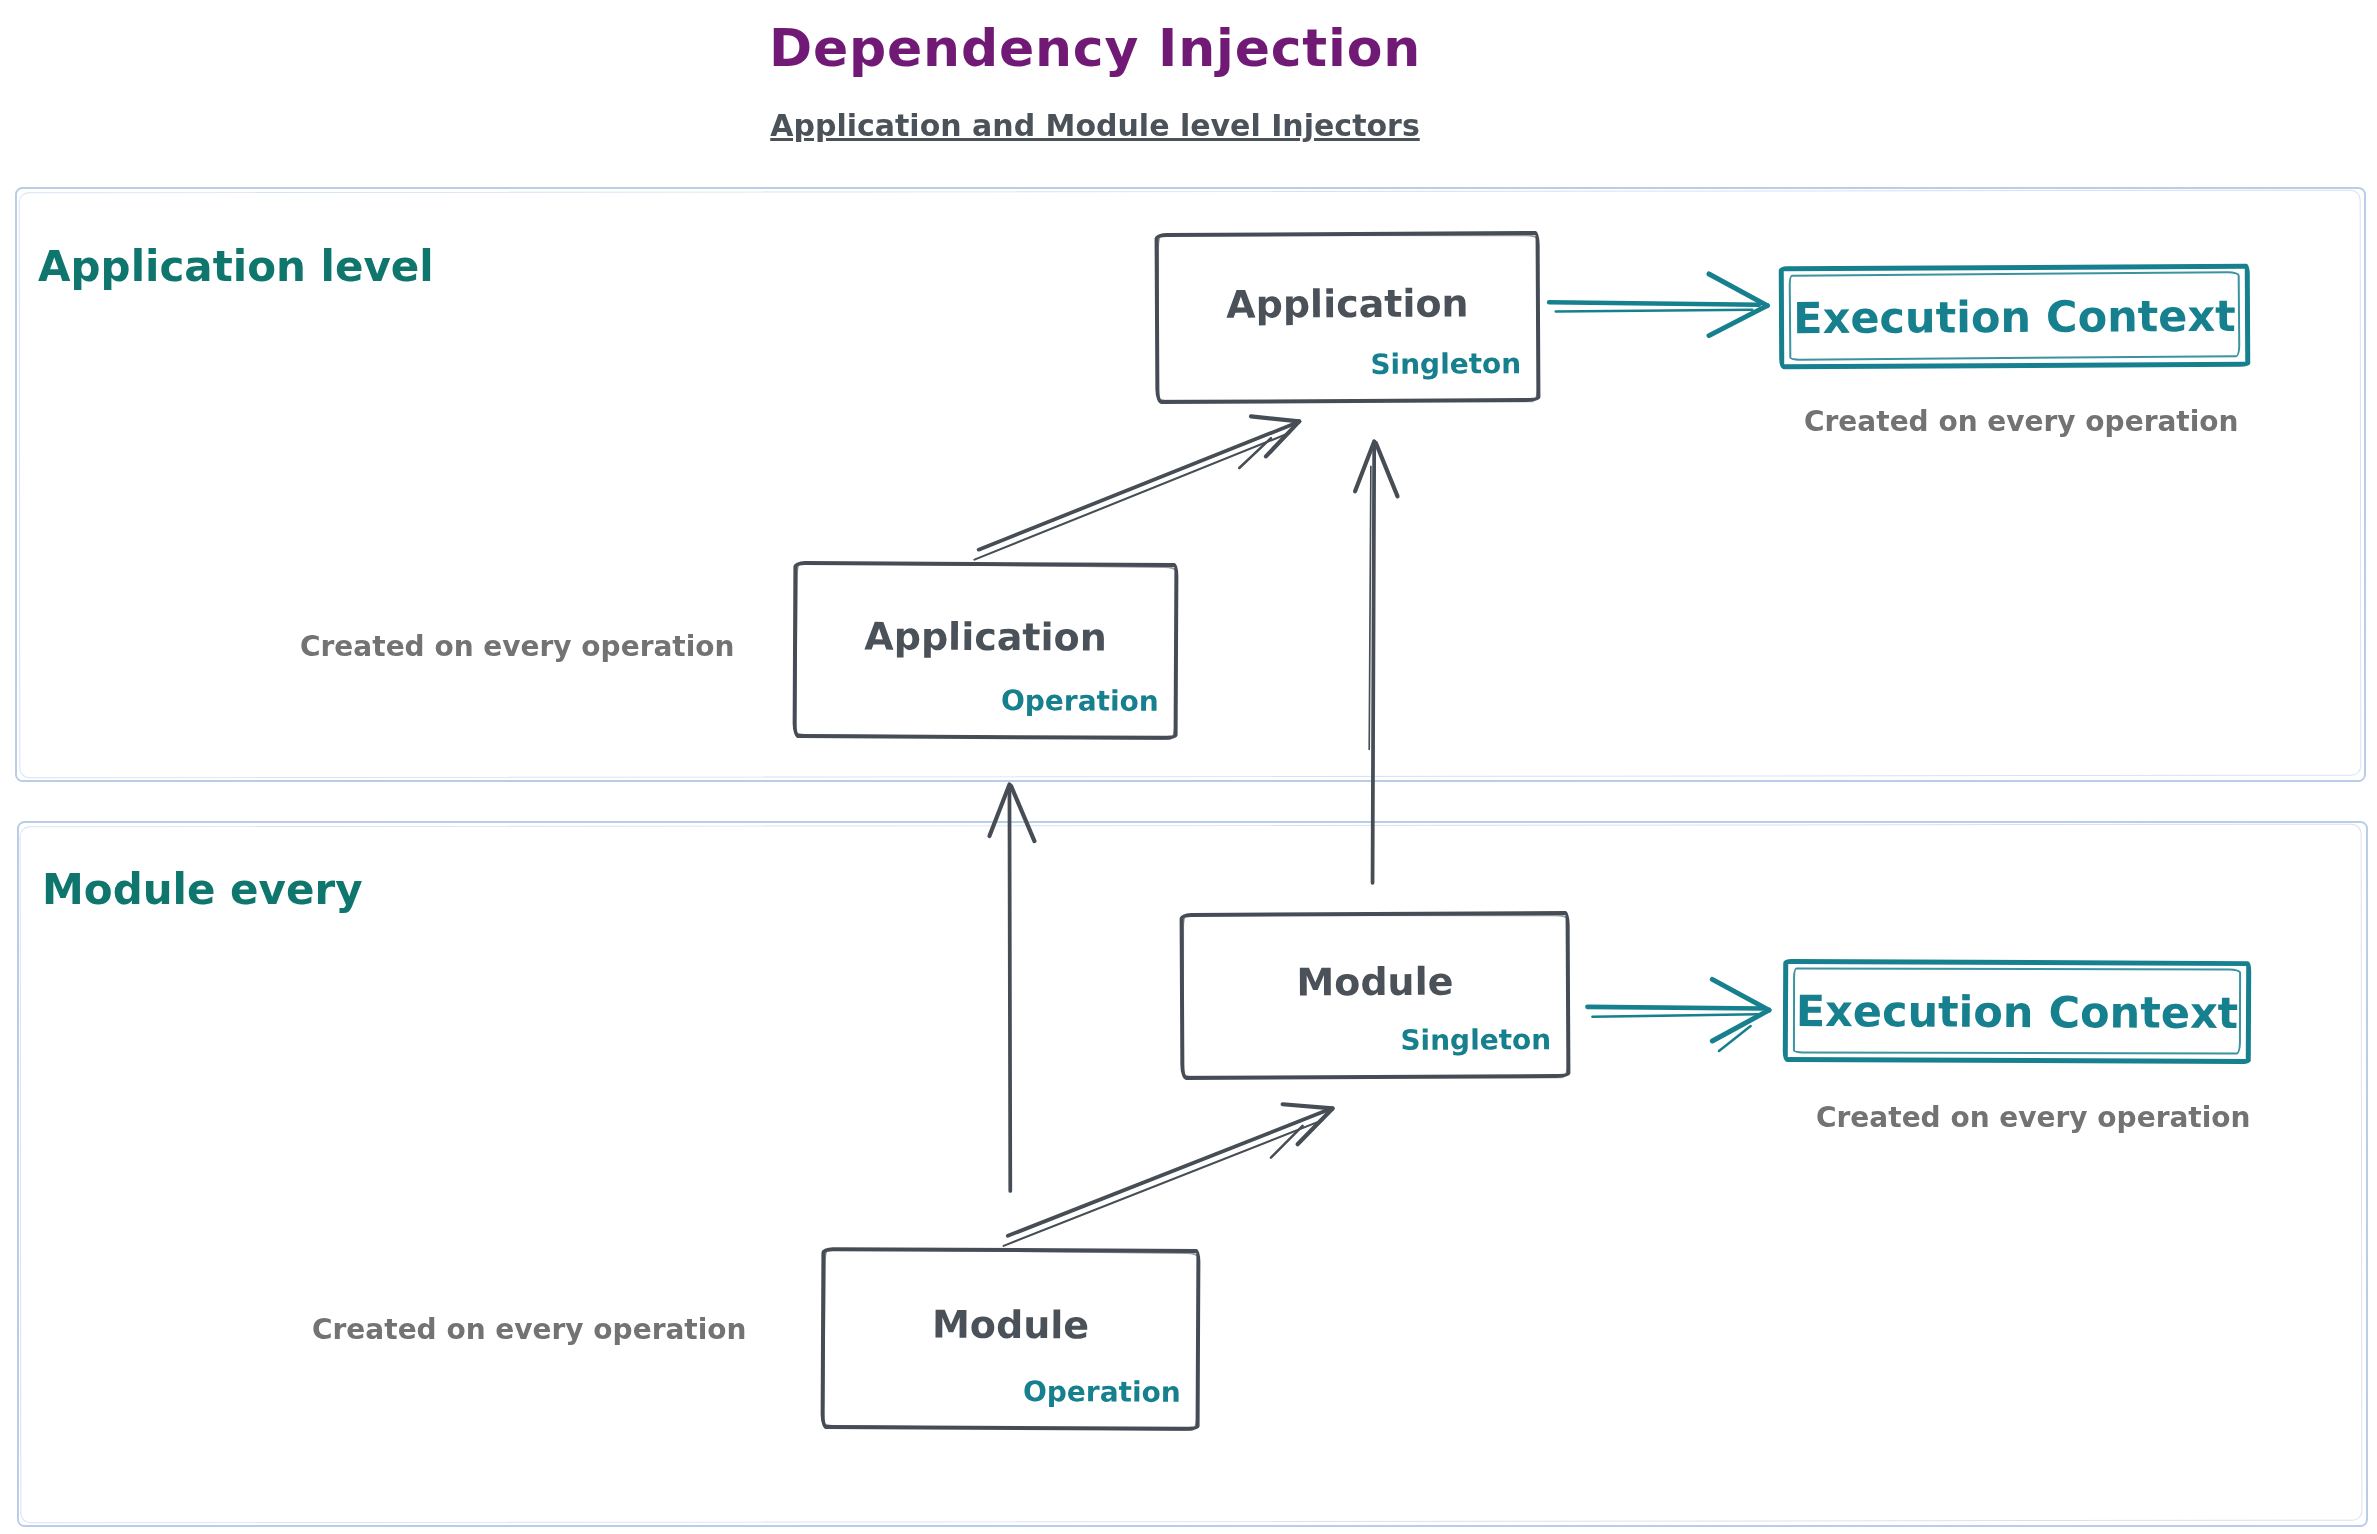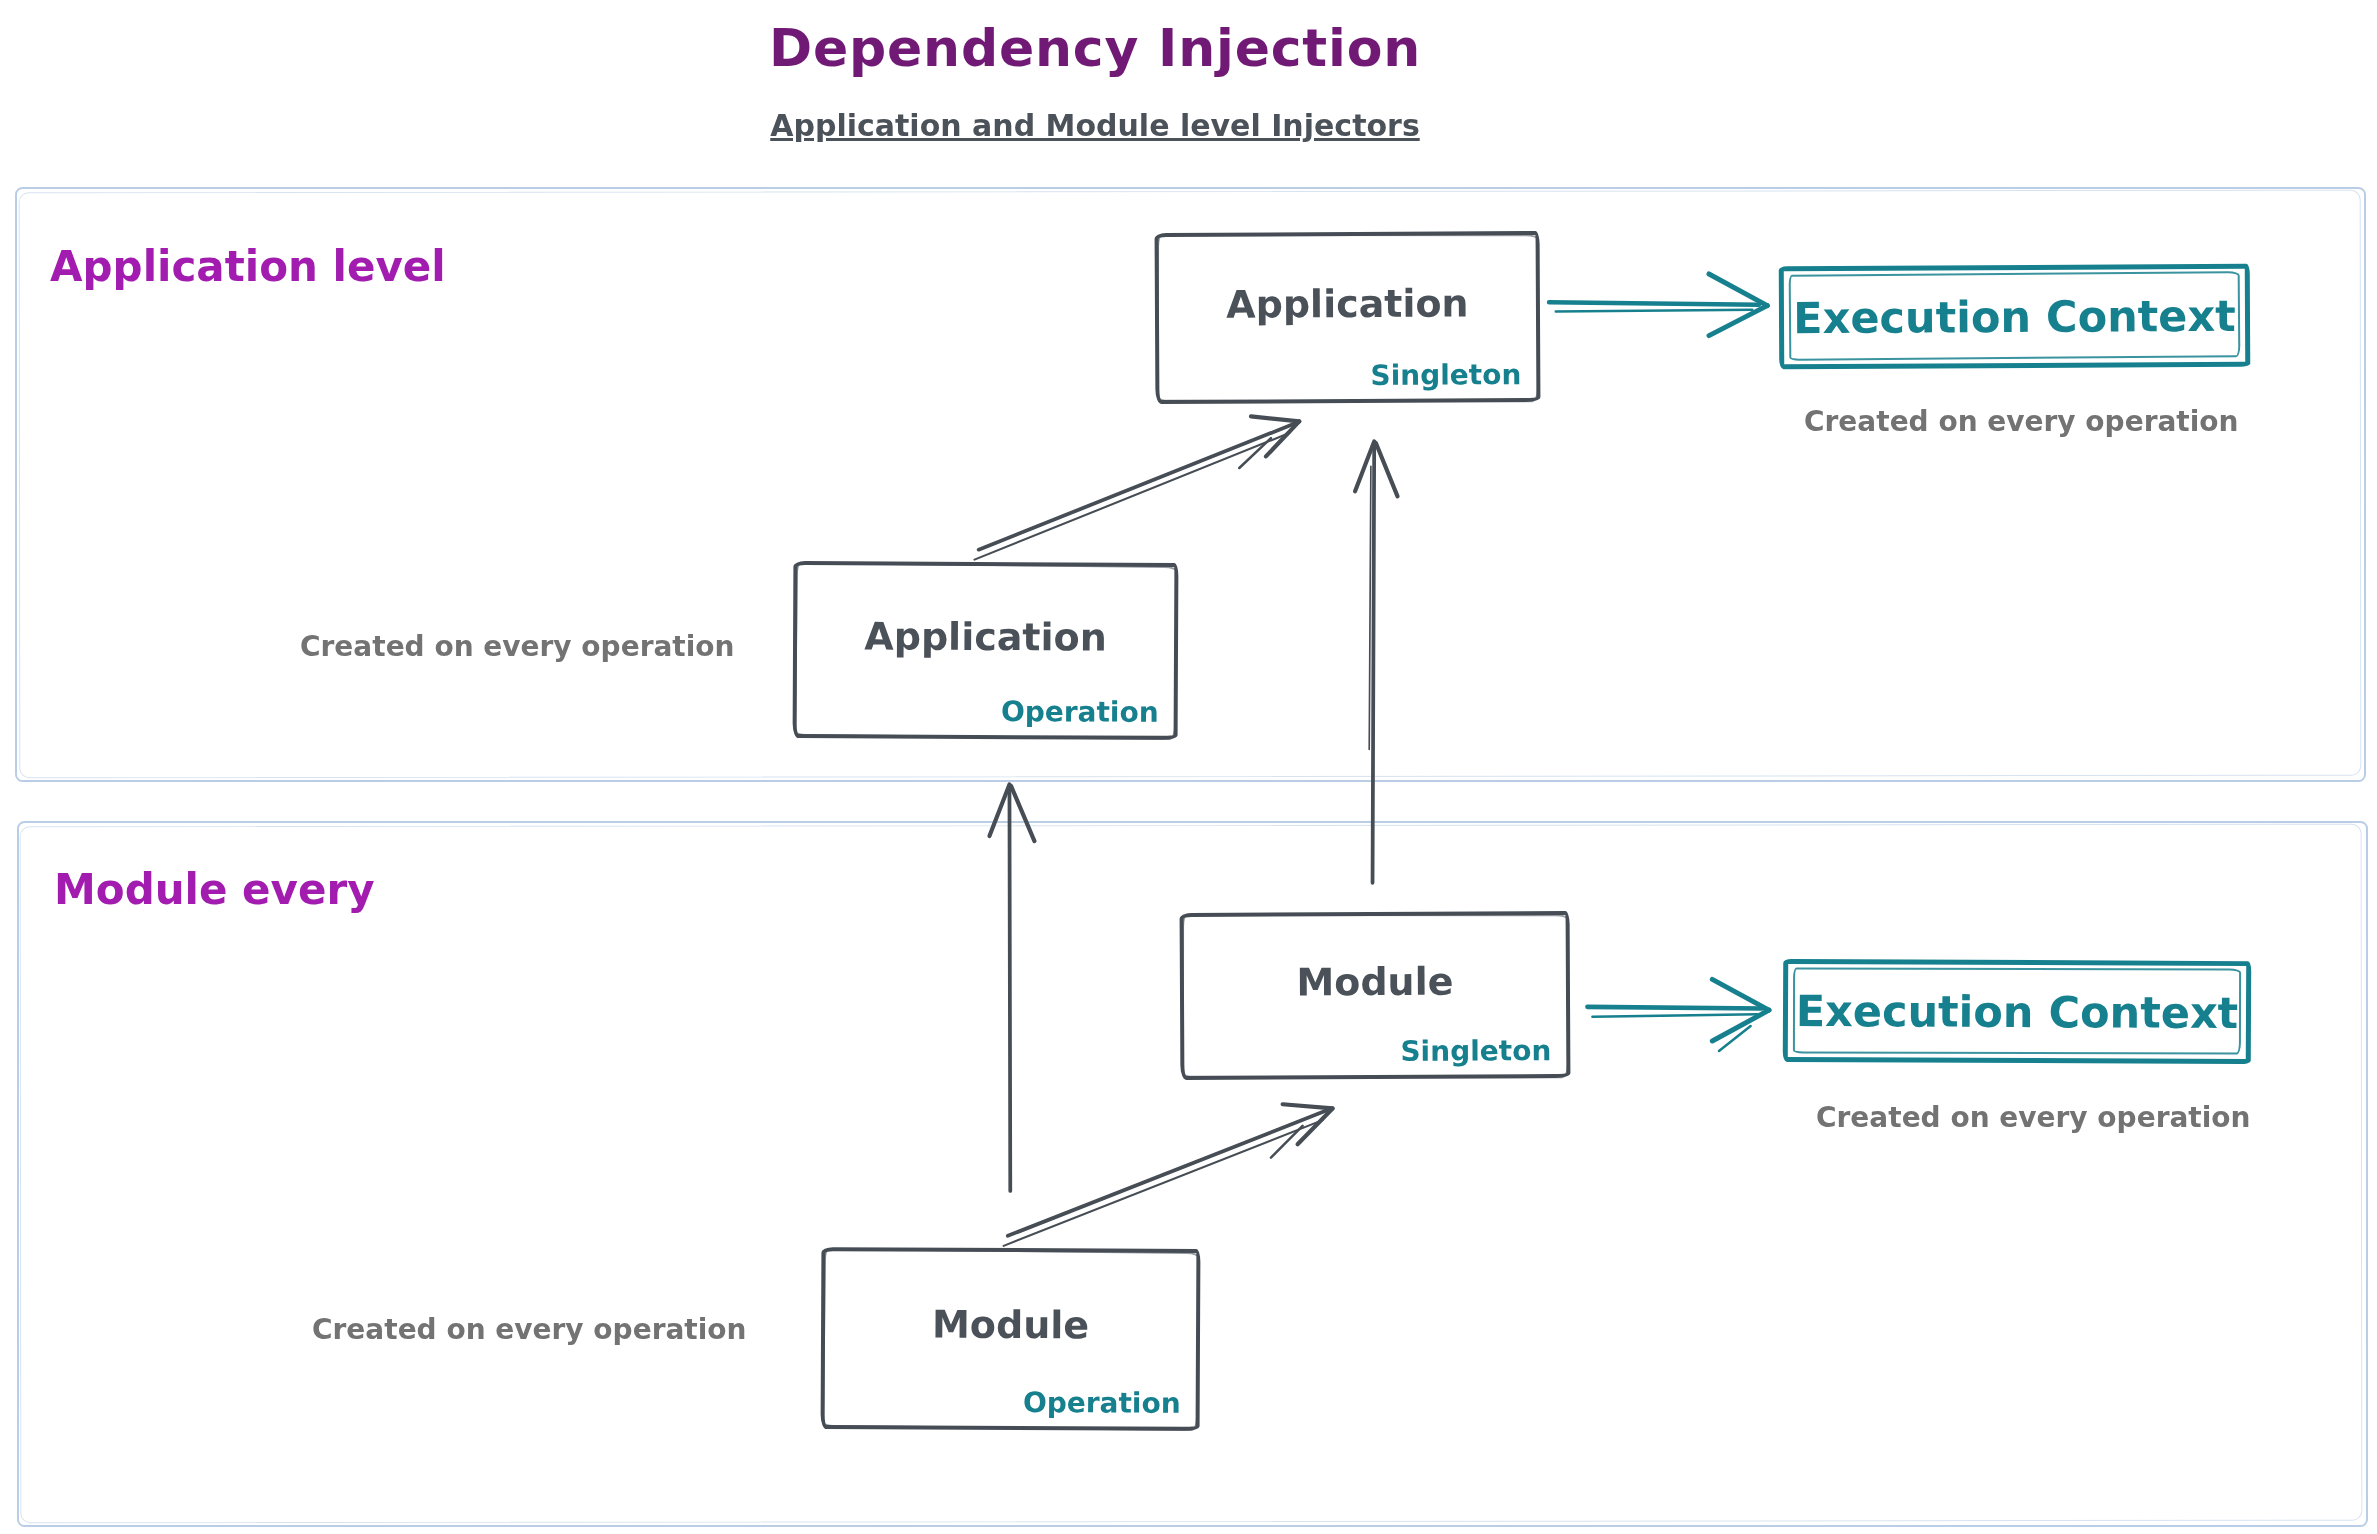--- a/index.html
+++ b/index.html
@@ -9,30 +9,30 @@
   
   .title{position:absolute;left:716px;top:18.3px;width:758px;text-align:center;
          font-size:52px;font-weight:bold;color:#701a75;letter-spacing:0.8px;}
   .subtitle{position:absolute;left:716px;top:108px;width:758px;text-align:center;
          font-size:30px;font-weight:bold;color:#4b5259;text-decoration:underline;}
 
   
   .frame{position:absolute;border:2.1px solid #b9cee6;border-radius:7.5px;background:transparent;}
   .frame::before{content:"";position:absolute;inset:1.7px 3.3px 3.3px 1.7px;border:1.2px solid #c4d6ea;
          border-radius:10px;opacity:.7;transform:rotate(-.06deg);pointer-events:none;}
-  .frame-label{position:absolute;font-size:42px;font-weight:bold;color:#a21caf;white-space:nowrap;margin-left:12px;}
+  .frame-label{position:absolute;font-size:42px;font-weight:bold;color:#0f766e;white-space:nowrap;}
 
   
   .node{position:absolute;box-sizing:border-box;background:#fff;border:4.2px solid #464d55;
         border-radius:11.7px 4.2px 15px 5.8px / 5.8px 13.3px 5px 15px;
         display:flex;align-items:center;justify-content:center;}
   .node::before{content:"";position:absolute;inset:-2.5px;border:2.5px solid #464d55;opacity:.55;
         border-radius:5px 13.3px 6.7px 11.7px / 12.5px 5.8px 14px 5px;transform:rotate(.35deg);pointer-events:none;}
   .node-title{font-size:38px;font-weight:bold;color:#4a5158;margin-bottom:28px;white-space:nowrap;}
-  .node-sub{position:absolute;right:15px;bottom:7px;font-size:28px;font-weight:bold;color:#17808e;white-space:nowrap;text-align:center;}
+  .node-sub{position:absolute;right:15px;bottom:18px;font-size:28px;font-weight:bold;color:#17808e;white-space:nowrap;text-align:center;}
 
   
   .ec{position:absolute;box-sizing:border-box;background:#fff;border:5px solid #17808e;
         border-radius:8.3px 3.3px 10px 4.2px / 4.2px 10px 3.3px 10px;
         display:flex;align-items:center;justify-content:center;}
   .ec::before{content:"";position:absolute;inset:3.3px 5px 4.2px 5px;border:2.5px solid #17808e;opacity:.85;
         border-radius:3.3px 11.7px 4.2px 10px / 10px 4.2px 11.7px 3.3px;transform:rotate(-.15deg);pointer-events:none;}
   .ec-label{font-size:43px;font-weight:bold;color:#17808e;white-space:nowrap;}
 
   .caption{position:absolute;font-size:28px;font-weight:bold;color:#737373;white-space:nowrap;}

